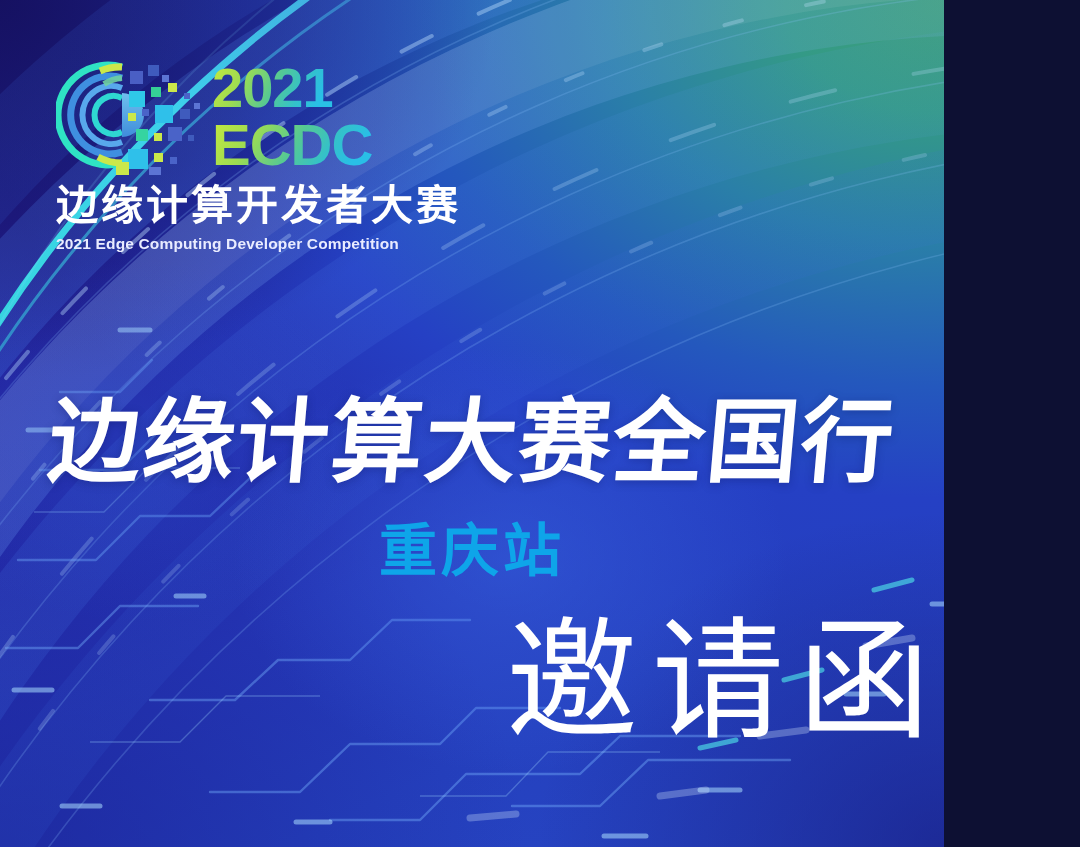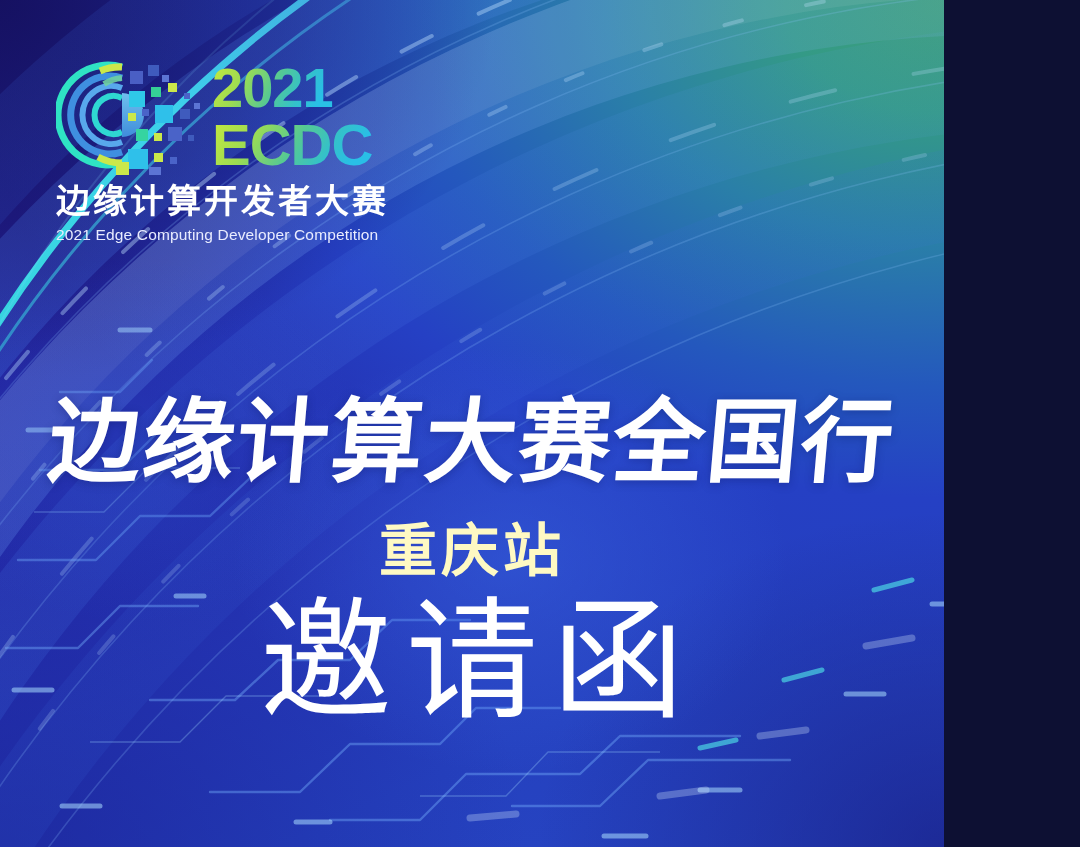--- a/index.html
+++ b/index.html
@@ -83,31 +83,31 @@
     height: 118px;
     flex: 0 0 152px;
   }
   .logo-word {
     margin-left: 4px;
     width: 190px;
     height: 118px;
   }
   .logo-cn {
     margin-top: 6px;
-    font-size: 34px;
+    font-size: 42px;
     font-weight: 700;
     letter-spacing: 3px;
     color: #ffffff;
     line-height: 1.15;
     white-space: nowrap;
   }
   .logo-en {
     margin-top: 5px;
     font-size: 15.5px;
-    font-weight: 400;
+    font-weight: 700;
     letter-spacing: 0.15px;
     color: #e9ecff;
     white-space: nowrap;
   }
 
   
   .headline {
     position: absolute;
     left: 0;
     right: 0;
@@ -123,31 +123,31 @@
     white-space: nowrap;
   }
   .subhead {
     position: absolute;
     left: 0;
     right: 0;
     top: 522px;
     text-align: center;
     font-size: 58px;
     font-weight: 700;
-    color: #fef9c3;
+    color: #0ea5e9;
     letter-spacing: 4px;
     line-height: 1.0;
     white-space: nowrap;
   }
   .invite {
     position: absolute;
     left: 0;
     right: 0;
-    top: 588px;
-    text-align: center;
+    top: 608px;
+    text-align: right;
     font-size: 132px;
     font-weight: 300;
     color: #ffffff;
     letter-spacing: 14px;
     text-indent: 14px;
     line-height: 1.12;
     white-space: nowrap;
   }
 </style>
 </head>

